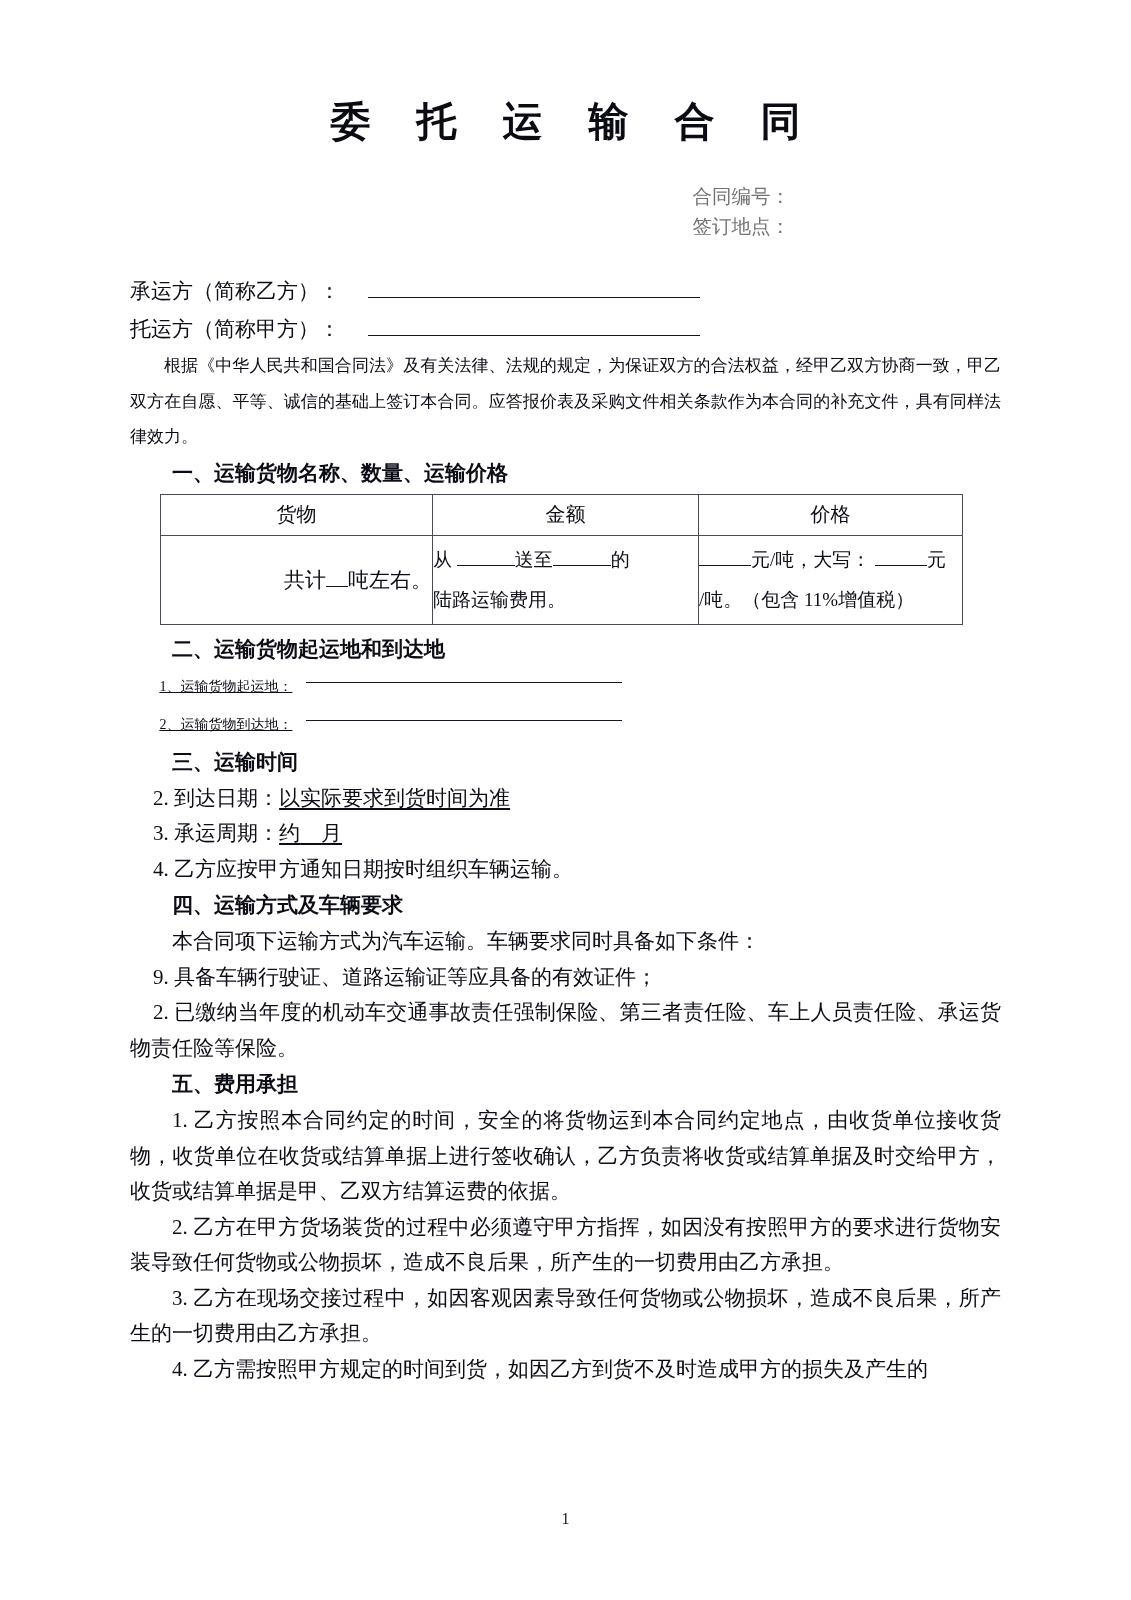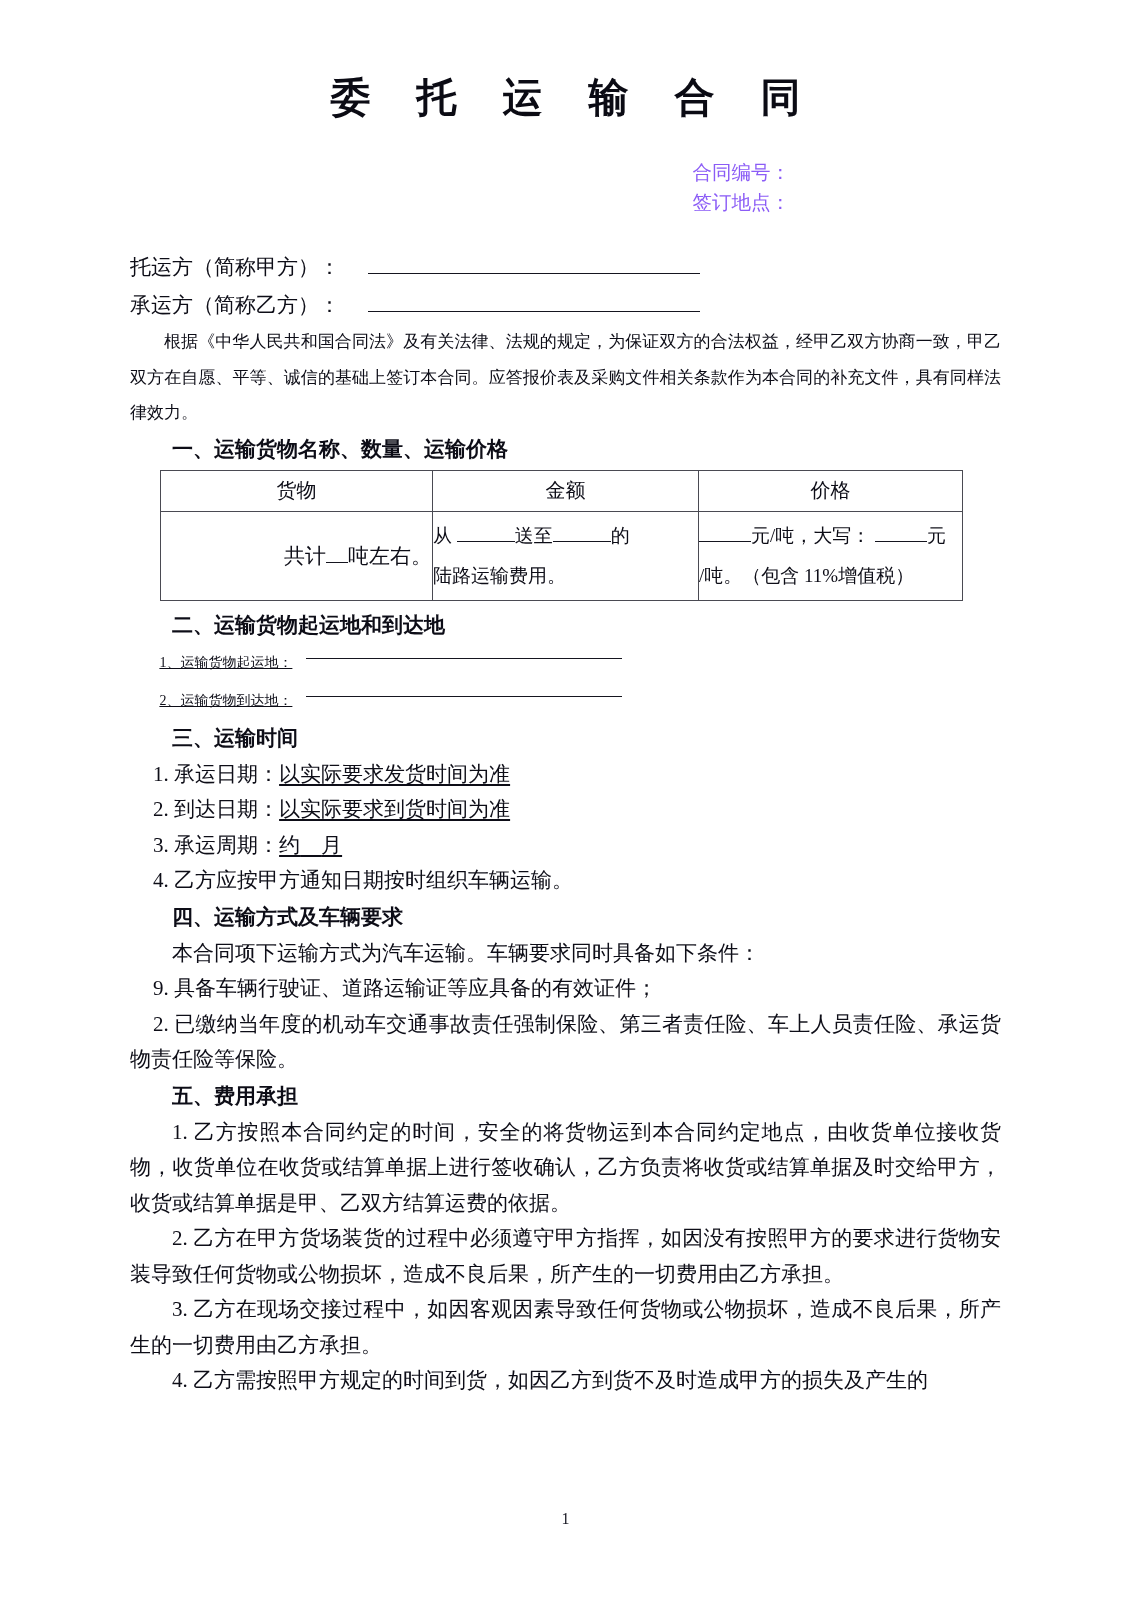--- a/index.html
+++ b/index.html
@@ -21,35 +21,35 @@
   }
 
   
   .doc-title {
     text-align: center;
     font-size: 40px;
     font-weight: 700;
     letter-spacing: 18px;
     padding-left: 18px;
     margin: 0;
-    padding-top: 76px;
+    padding-top: 100px;
     line-height: 1.1;
     color: #0b0b14;
   }
 
   
   .meta-block {
     margin-top: 38px;
     padding-right: 341px;
     text-align: right;
   }
   .meta-line {
     font-size: 19.5px;
     line-height: 30px;
-    color: #8b5cf6;
+    color: #737373;
     white-space: nowrap;
     margin-left: 8px;
   }
 
   
   .body-wrap {
     padding: 0 130px 0 130px;
     margin-top: 30px;
   }
 
@@ -203,25 +203,25 @@
   <h1 class="doc-title">委 托 运 输 合 同</h1>
 
   <div class="meta-block">
     <div class="meta-line">合同编号：</div>
     <div class="meta-line">签订地点：</div>
   </div>
 
   <div class="body-wrap">
 
     <div class="party-line">
+      <span class="party-label">承运方（简称乙方）：</span>
+      <span class="party-blank"></span>
+    </div>
+    <div class="party-line">
       <span class="party-label">托运方（简称甲方）：</span>
-      <span class="party-blank"></span>
-    </div>
-    <div class="party-line">
-      <span class="party-label">承运方（简称乙方）：</span>
       <span class="party-blank"></span>
     </div>
 
     <p class="para">根据《中华人民共和国合同法》及有关法律、法规的规定，为保证双方的合法权益，经甲乙双方协商一致，甲乙双方在自愿、平等、诚信的基础上签订本合同。应答报价表及采购文件相关条款作为本合同的补充文件，具有同样法律效力。</p>
 
     <h2 class="section">一、运输货物名称、数量、运输价格</h2>
 
     <table class="goods">
       <colgroup>
         <col class="col-a">
@@ -258,21 +258,20 @@
       <span>1、运输货物起运地：</span>
       <span class="field-blank"></span>
     </div>
     <div class="field-line">
       <span>2、运输货物到达地：</span>
       <span class="field-blank"></span>
     </div>
 
     <h2 class="section">三、运输时间</h2>
 
-    <p class="item"><span>1. 承运日期：</span><span class="u-val">以实际要求发货时间为准</span></p>
 
     <p class="item"><span>2. 到达日期：</span><span class="u-val">以实际要求到货时间为准</span></p>
 
     <p class="item"><span>3. 承运周期：</span><span class="u-gap">约</span><span class="u-gap">    </span><span class="u-gap">月</span></p>
 
     <p class="item">4. 乙方应按甲方通知日期按时组织车辆运输。</p>
 
     <h2 class="section">四、运输方式及车辆要求</h2>
 
     <p class="item-hang">本合同项下运输方式为汽车运输。车辆要求同时具备如下条件：</p>

